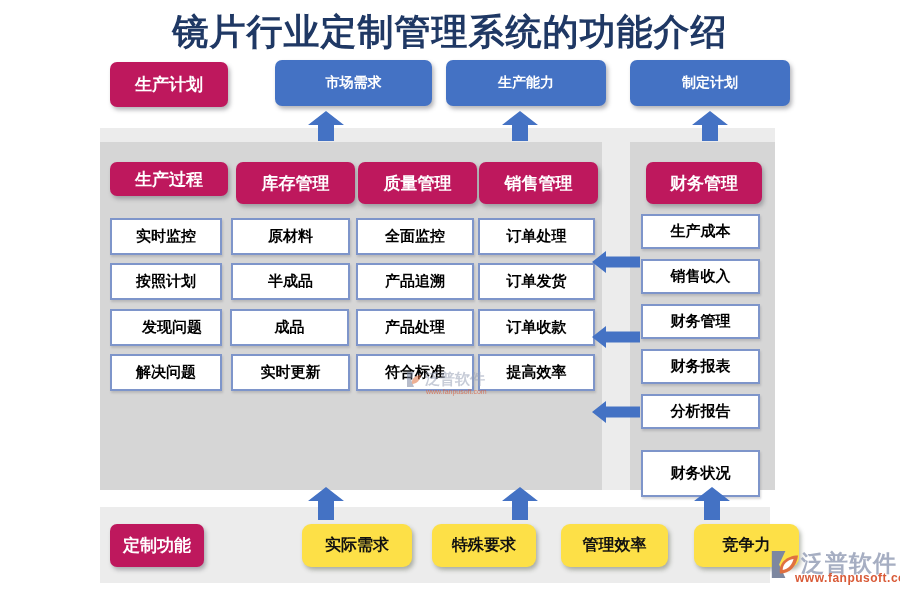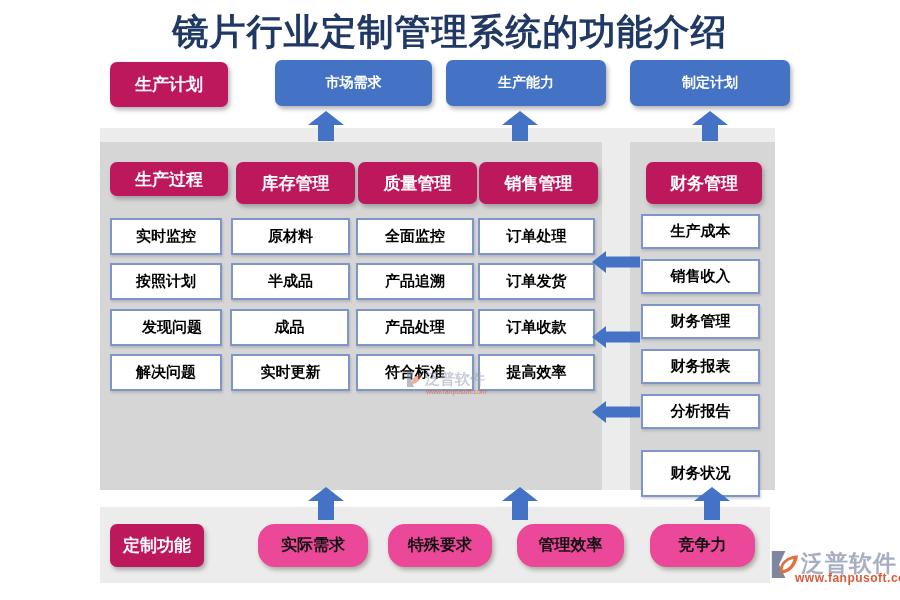--- a/index.html
+++ b/index.html
@@ -6,22 +6,22 @@
   .page{position:relative;width:900px;height:600px;background:#ffffff;overflow:hidden;
         font-family:"Liberation Sans","DejaVu Sans",sans-serif;}
   .title{position:absolute;left:0;top:8px;width:100%;text-align:center;
          font-size:36px;font-weight:900;color:#1f3864;letter-spacing:1px;}
   .band{position:absolute;background:#ececec;}
   .panel{position:absolute;background:#d6d6d6;}
   .node{position:absolute;display:flex;align-items:center;justify-content:center;
         font-weight:bold;border-radius:7px;box-shadow:2px 3px 4px rgba(90,90,100,.45);}
   .node.blue{background:#4472c4;color:#ffffff;font-size:14px;margin-left:40px;}
   .node.peri{background:#be185d;color:#ffffff;font-size:17px;}
-  .node.green{background:#ec4899;color:#111111;font-size:16px;border-radius:17px;
-              box-shadow:2px 3px 4px rgba(90,100,80,.45);}
+  .node.green{background:#fde047;color:#111111;font-size:16px;border-radius:9px;
+              box-shadow:2px 3px 4px rgba(90,100,80,.45);margin-left:44px;}
   .box{position:absolute;display:flex;align-items:center;justify-content:center;
        background:#ffffff;border:2px solid #7e95ca;box-sizing:border-box;
        font-weight:bold;font-size:15px;color:#000000;
        box-shadow:1px 2px 2px rgba(110,110,120,.28);}
   .arrow{position:absolute;line-height:0;}
   .logo-text{position:absolute;left:801px;top:548px;font-size:23px;font-weight:bold;
              color:#a6aec2;letter-spacing:1px;}
   .logo-url{position:absolute;left:795px;top:571px;font-size:12px;font-weight:bold;
             color:#d95b38;letter-spacing:.5px;}
   .wm{position:absolute;left:406px;top:370px;display:flex;align-items:center;opacity:.55;}

